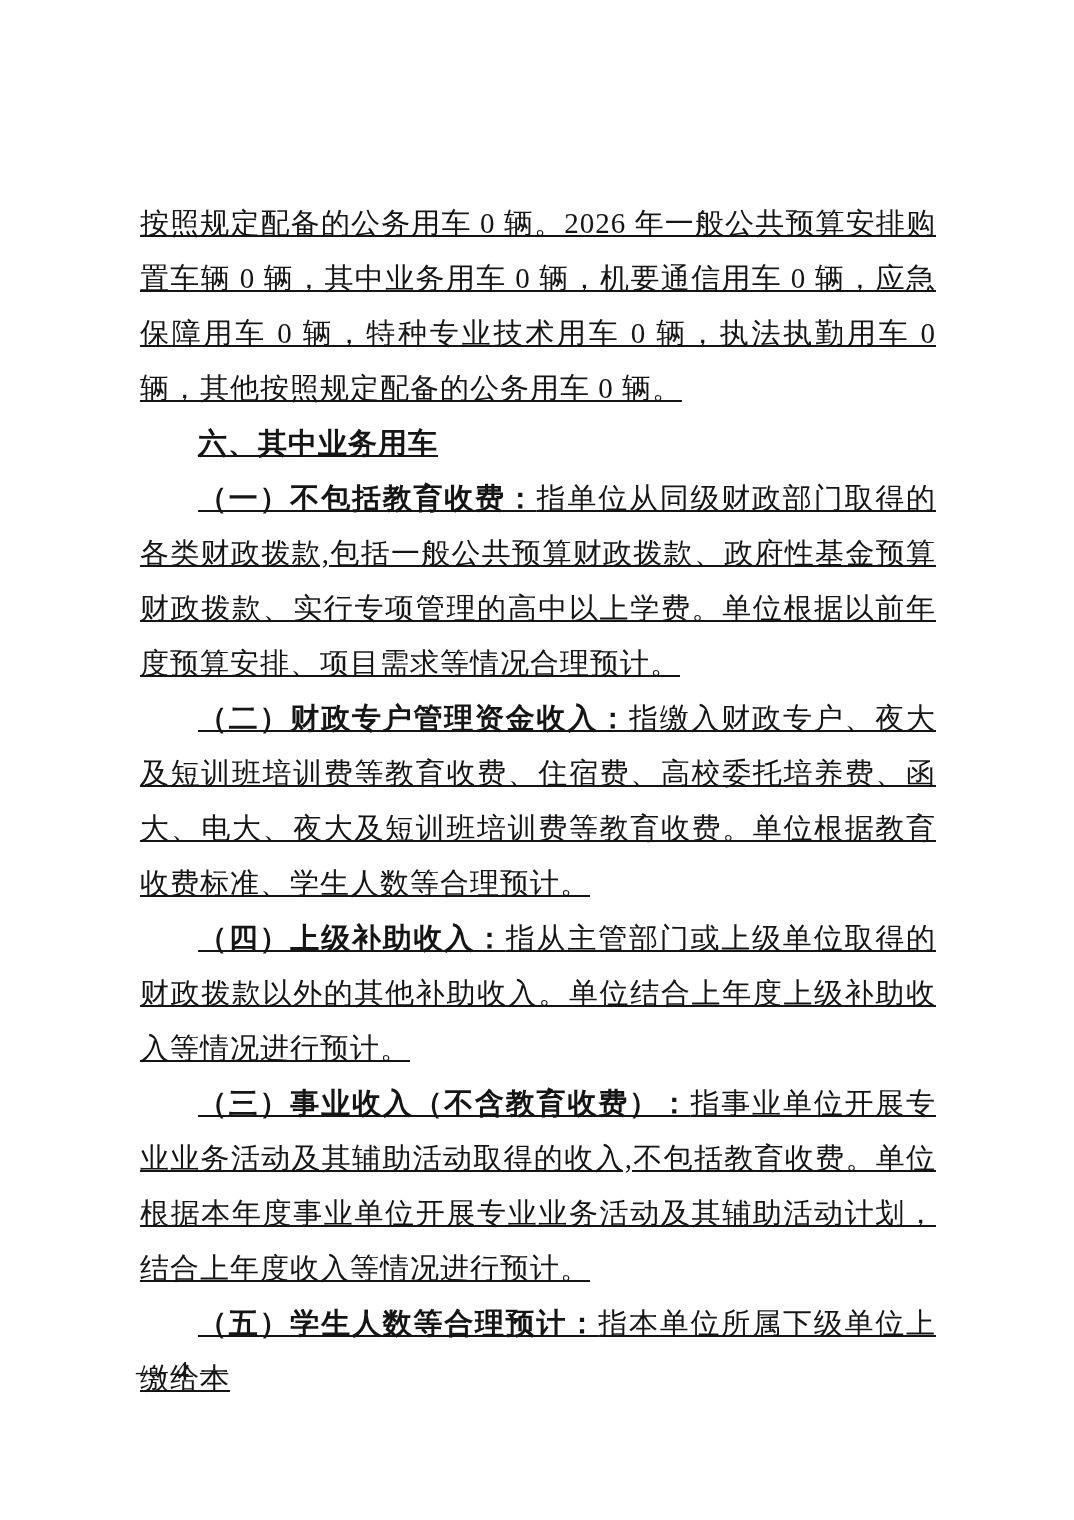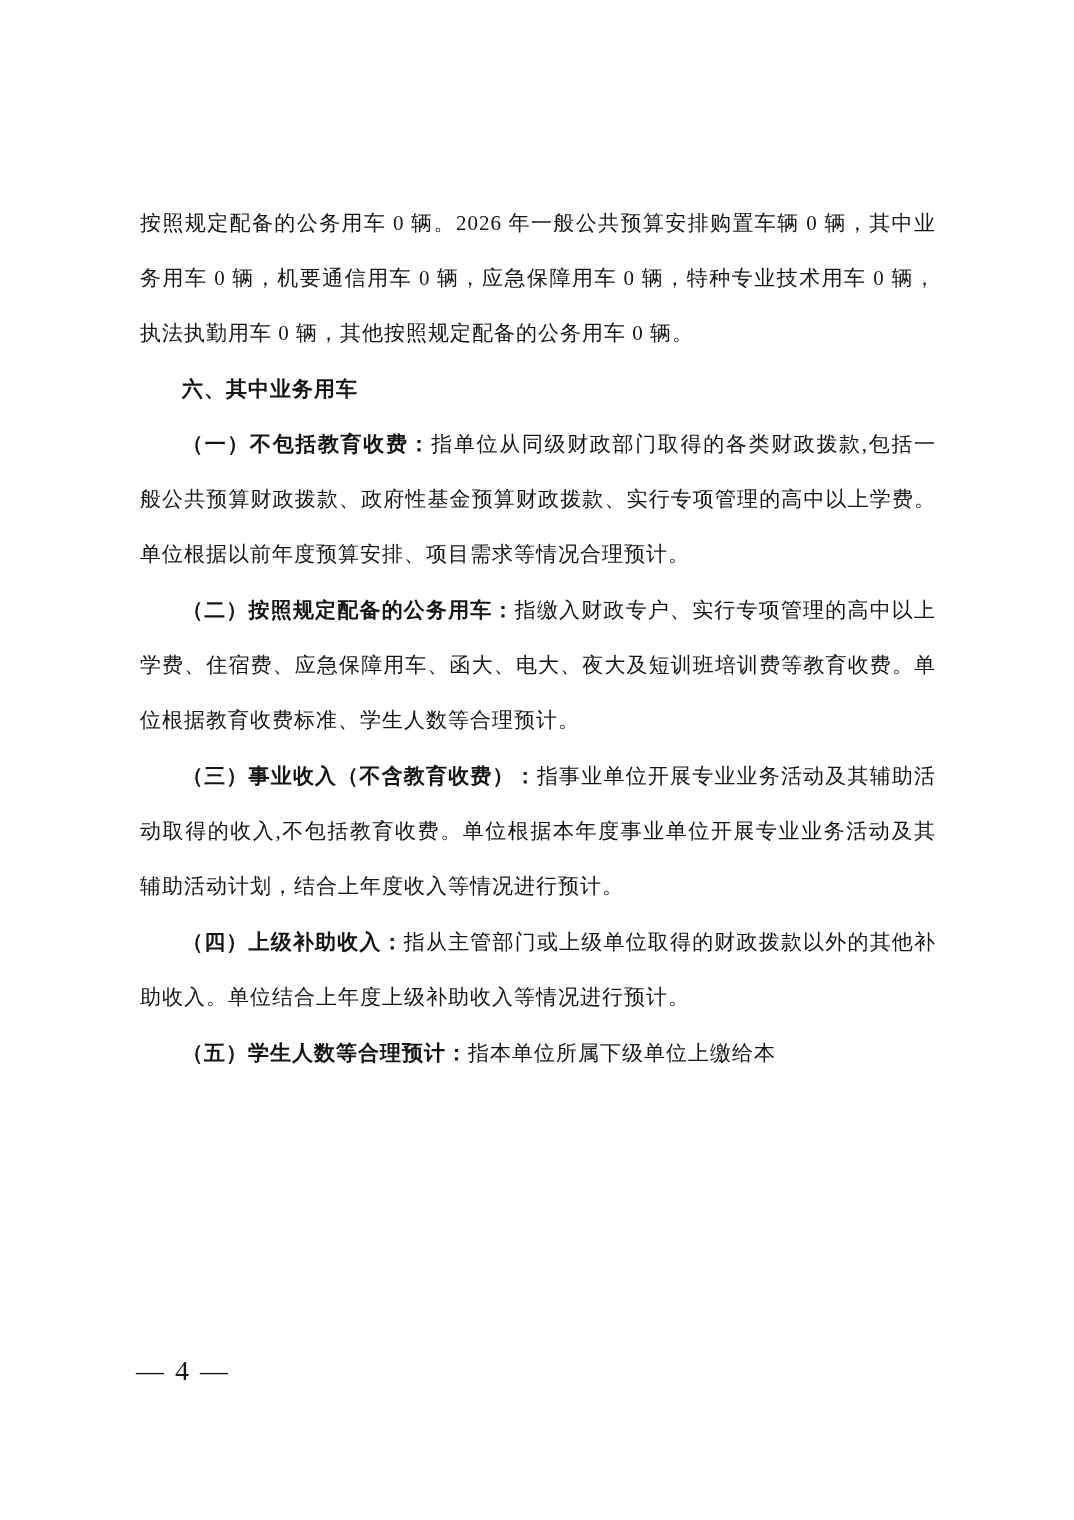--- a/index.html
+++ b/index.html
@@ -13,26 +13,27 @@
     font-family: "Liberation Serif", "DejaVu Serif", serif;
     overflow: hidden;
   }
   .content {
     position: absolute;
     left: 140px;
     top: 196px;
     width: 796px;
   }
   .content p {
-    font-size: 21px;
+    font-size: 29px;
     line-height: 55px;
     text-align: justify;
     text-justify: inter-character;
     letter-spacing: 1px;
     word-break: break-all;
+    text-decoration: underline;
   }
   .indent { text-indent: 2em; }
   .heading {
     font-weight: 700;
     font-family: "Liberation Sans", "DejaVu Sans", sans-serif;
   }
   .lead {
     font-weight: 700;
     font-family: "Liberation Sans", "DejaVu Sans", sans-serif;
   }
@@ -47,19 +48,19 @@
   }
 </style>
 </head>
 <body>
 
 <div class="page">
   <div class="content">
       <p class="para"><span class="normal">按照规定配备的公务用车 0 辆。2026 年一般公共预算安排购置车辆 0 辆，其中业务用车 0 辆，机要通信用车 0 辆，应急保障用车 0 辆，特种专业技术用车 0 辆，执法执勤用车 0 辆，其他按照规定配备的公务用车 0 辆。</span></p>
       <p class="heading indent">六、其中业务用车</p>
       <p class="para indent"><span class="lead">（一）不包括教育收费：</span><span class="normal">指单位从同级财政部门取得的各类财政拨款,包括一般公共预算财政拨款、政府性基金预算财政拨款、实行专项管理的高中以上学费。单位根据以前年度预算安排、项目需求等情况合理预计。</span></p>
-      <p class="para indent"><span class="lead">（二）按照规定配备的公务用车：</span><span class="normal">指缴入财政专户、实行专项管理的高中以上学费、住宿费、应急保障用车、函大、电大、夜大及短训班培训费等教育收费。单位根据教育收费标准、学生人数等合理预计。</span></p>
+      <p class="para indent"><span class="lead">（二）财政专户管理资金收入：</span><span class="normal">指缴入财政专户、夜大及短训班培训费等教育收费、住宿费、高校委托培养费、函大、电大、夜大及短训班培训费等教育收费。单位根据教育收费标准、学生人数等合理预计。</span></p>
+      <p class="para indent"><span class="lead">（四）上级补助收入：</span><span class="normal">指从主管部门或上级单位取得的财政拨款以外的其他补助收入。单位结合上年度上级补助收入等情况进行预计。</span></p>
       <p class="para indent"><span class="lead">（三）事业收入（不含教育收费）：</span><span class="normal">指事业单位开展专业业务活动及其辅助活动取得的收入,不包括教育收费。单位根据本年度事业单位开展专业业务活动及其辅助活动计划，结合上年度收入等情况进行预计。</span></p>
-      <p class="para indent"><span class="lead">（四）上级补助收入：</span><span class="normal">指从主管部门或上级单位取得的财政拨款以外的其他补助收入。单位结合上年度上级补助收入等情况进行预计。</span></p>
       <p class="para indent"><span class="lead">（五）学生人数等合理预计：</span><span class="normal">指本单位所属下级单位上缴给本</span></p>
     </div>
   <div class="footer">— 4 —</div>
 </div>
 
 </body></html>

